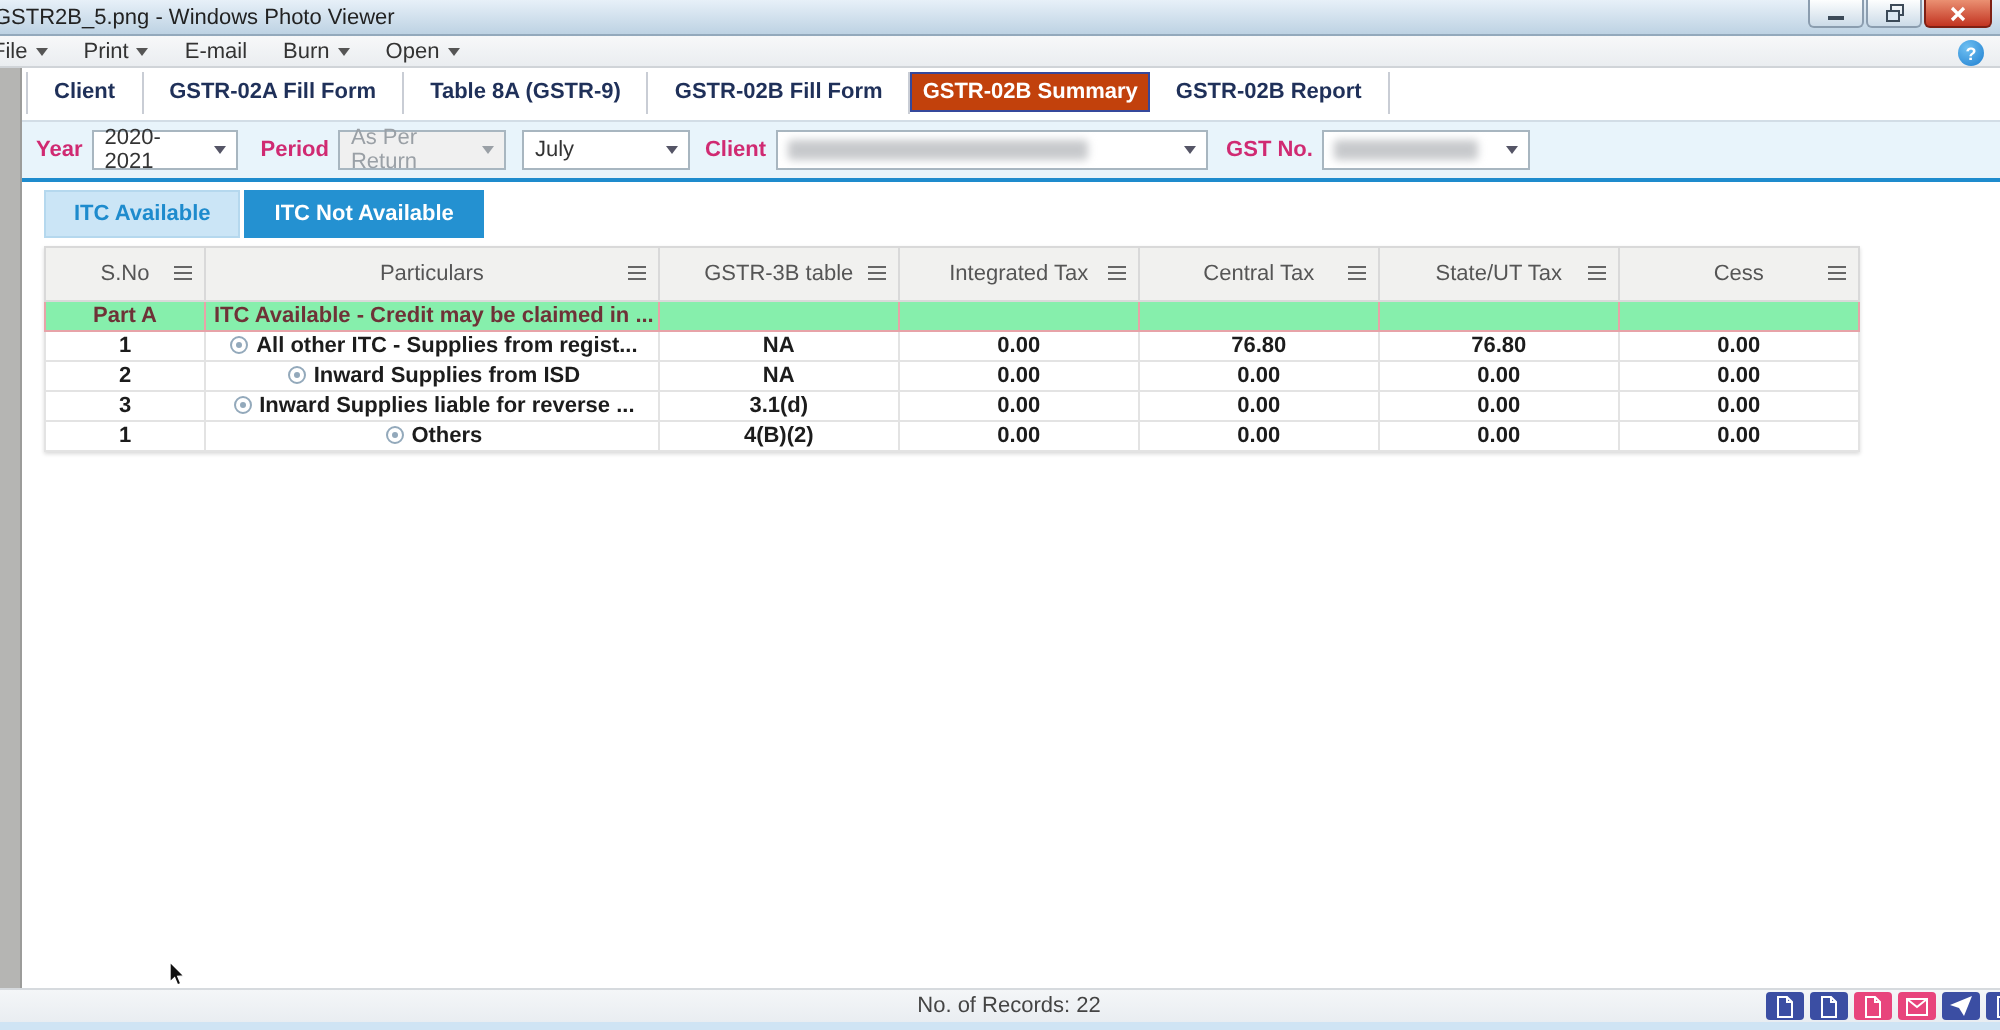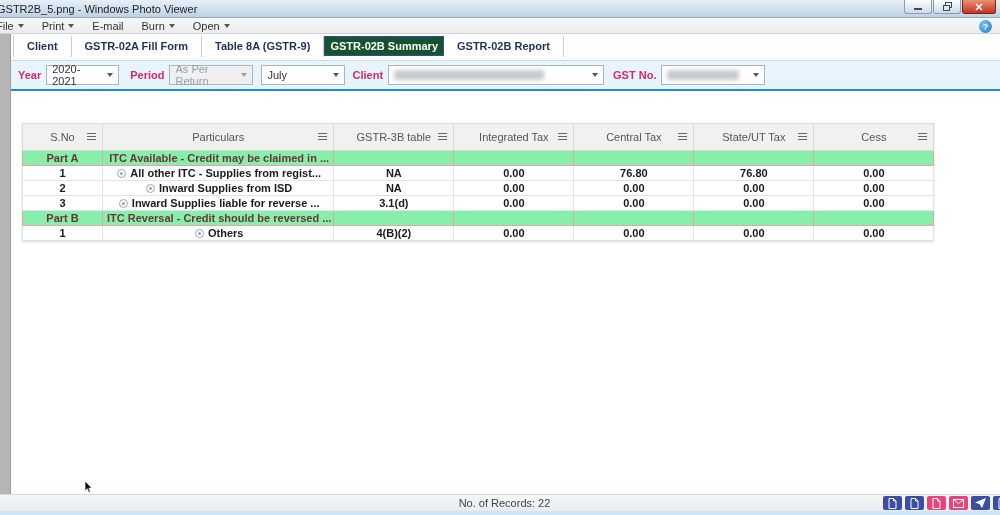--- a/index.html
+++ b/index.html
@@ -33,21 +33,21 @@
     background:#b5b5b3; border-right:1px solid #9c9c9a; }
   .bottom-strip { position:absolute; left:0; bottom:0; width:1000px; height:4px; background:#cfe4f4; }
 
   
   .app { position:absolute; left:11px; top:34px; width:989px; height:477px; background:#fff; }
 
   .tab-bar { position:absolute; left:2px; top:2px; display:flex; height:21px; }
   .tab { padding:0 13px; line-height:21px; font-size:11px; font-weight:bold; color:#1f3059;
     border-right:1px solid #c9cdd5; white-space:nowrap; }
   .tab:first-child { border-left:1px solid #c9cdd5; }
-  .tab.sel { background:#14532d; color:#fff; border-color:#35489c; }
+  .tab.sel { background:#c2410c; color:#fff; border-color:#35489c; }
 
   .filters { position:absolute; left:0; top:26px; width:989px; height:31px; background:#e8f4fb;
     border-top:1px solid #d2dde6; border-bottom:2px solid #1e8bcd;
     display:flex; align-items:center; font-size:11px; padding-left:7px; gap:5px; }
   .flabel { color:#d02a72; font-weight:bold; white-space:nowrap; }
   .sel { height:20px; background:#fff; border:1px solid #a8b6c0; display:flex; align-items:center;
     justify-content:space-between; padding:0 5px; color:#333; gap:4px; }
   .sel .chev { width:0; height:0; border-left:3px solid transparent; border-right:3px solid transparent;
     border-top:4px solid #556; flex:none; }
   .sel.disabled { background:#f0f0f0; color:#9aa0a6; }
@@ -140,20 +140,21 @@
       <span>?</span>
     </div>
 
   <div class="left-strip"></div>
 
   <div class="app">
     <div class="tab-bar">
         <div class="tab">Client</div>
         <div class="tab">GSTR-02A Fill Form</div>
         <div class="tab">Table 8A (GSTR-9)</div>
+        <div class="tab">GSTR-02B Fill Form</div>
         <div class="tab sel">GSTR-02B Summary</div>
         <div class="tab">GSTR-02B Report</div>
       </div>
 
     <div class="filters">
       <span class="flabel">Year</span>
       <div class="sel" style="width:73px">
         <span>2020-2021</span>
           <span class="chev"></span>
       </div>
@@ -171,20 +172,24 @@
         <span class="blurval" style="width:150px"></span>
           <span class="chev"></span>
       </div>
       <span class="flabel" style="margin-left:4px">GST No.</span>
       <div class="sel" style="width:104px">
         <span class="blurval" style="width:72px"></span>
           <span class="chev"></span>
       </div>
     </div>
 
+    <div class="subtabs">
+        <div class="subtab">ITC Available</div>
+        <div class="subtab active">ITC Not Available</div>
+      </div>
 
     <table class="grid">
       <colgroup id="grid-cols">
           <col style="width: 80px;">
           <col style="width: 200px;">
           <col style="width: 120px;">
           <col style="width: 120px;">
           <col style="width: 120px;">
           <col style="width: 120px;">
           <col style="width: 120px;">
@@ -230,29 +235,20 @@
           </tr>
           <tr>
             <td>3</td>
             <td class="part-left"><span class="oicon"><span class="odot"></span></span><span>Inward Supplies liable for reverse ...</span></td>
             <td>3.1(d)</td>
             <td>0.00</td>
             <td>0.00</td>
             <td>0.00</td>
             <td>0.00</td>
           </tr>
-          <tr class="section">
-            <td>Part B</td>
-            <td class="part-left">ITC Reversal - Credit should be reversed ...</td>
-            <td></td>
-            <td></td>
-            <td></td>
-            <td></td>
-            <td></td>
-          </tr>
           <tr>
             <td>1</td>
             <td class="part-left"><span class="oicon"><span class="odot"></span></span><span>Others</span></td>
             <td>4(B)(2)</td>
             <td>0.00</td>
             <td>0.00</td>
             <td>0.00</td>
             <td>0.00</td>
           </tr>
         </tbody>

